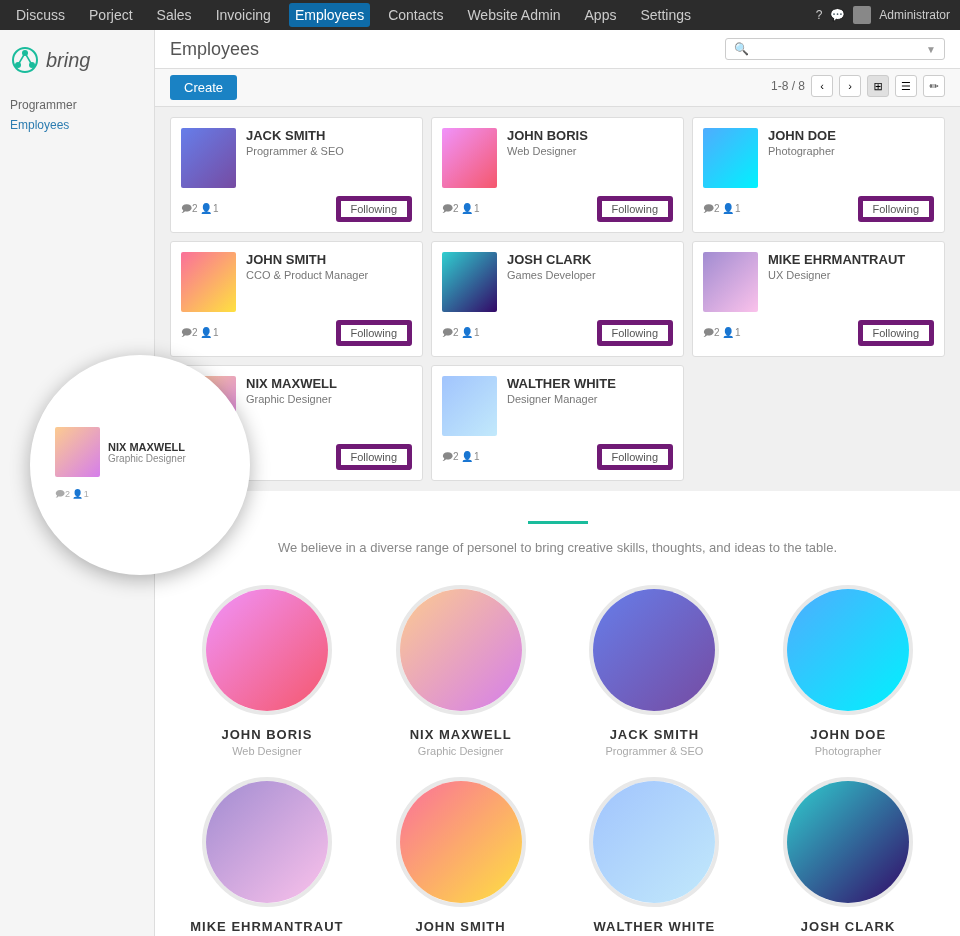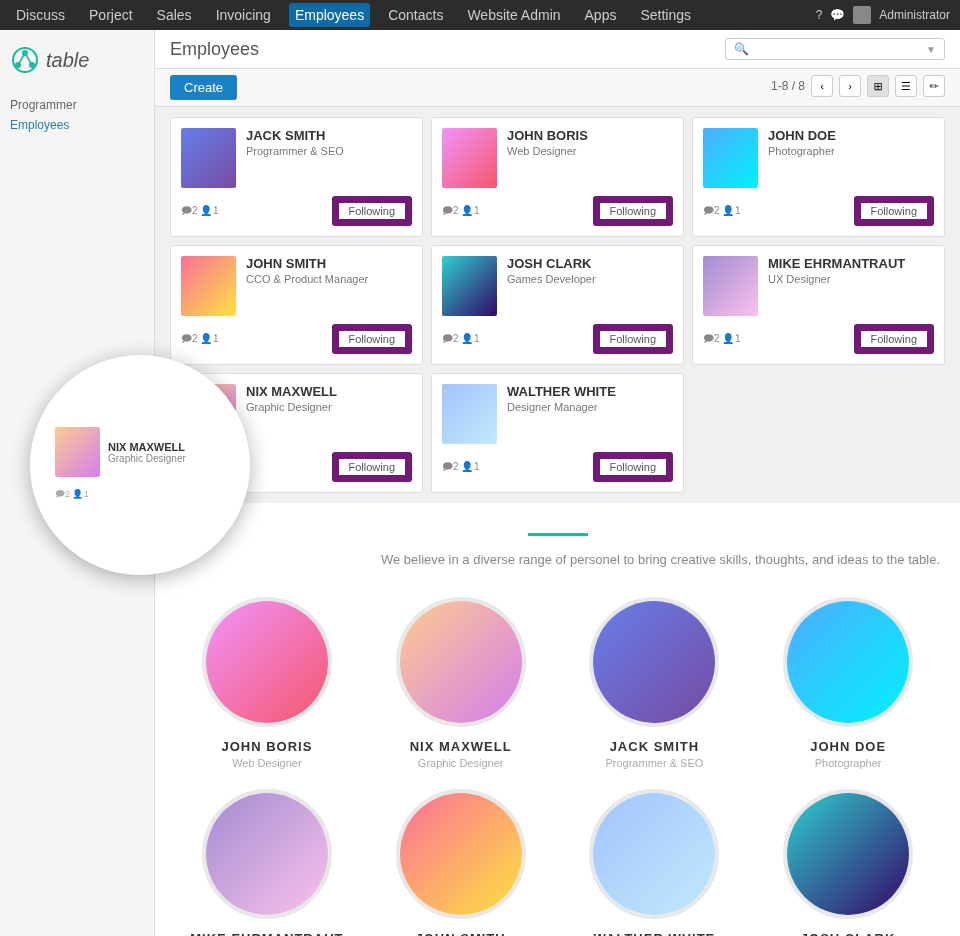--- a/index.html
+++ b/index.html
@@ -208,21 +208,21 @@
     }
     .emp-card-bottom {
       display: flex;
       align-items: center;
       margin-top: 8px;
       gap: 6px;
     }
     .follow-btn {
       margin-left: auto;
       background: #fff;
-      border: 7px solid #701a75;
+      border: 5px solid #701a75;
       border-radius: 3px;
       font-size: 11px;
       padding: 2px 10px;
       cursor: pointer;
       color: #555;
     }
     .social-count {
       font-size: 10px;
       color: #888;
       display: flex;
@@ -244,21 +244,21 @@
       letter-spacing: 2px;
       margin-bottom: 8px;
     }
     .meet-underline {
       width: 60px;
       height: 3px;
       background: #1abc9c;
       margin: 0 auto 16px auto;
     }
     .meet-desc {
-      text-align: right;
+      text-align: center;
       font-size: 13px;
       color: #888;
       margin-bottom: 30px;
     }
     .team-grid {
       display: grid;
       grid-template-columns: repeat(4, 1fr);
       gap: 20px 10px;
     }
     .team-member {
@@ -398,21 +398,21 @@
     <div class="sidebar-logo">
 
       <svg class="logo-icon" viewBox="0 0 30 30">
         <circle cx="15" cy="15" r="12" fill="none" stroke="#1abc9c" stroke-width="2"></circle>
         <circle cx="15" cy="8" r="3" fill="#1abc9c"></circle>
         <circle cx="8" cy="20" r="3" fill="#1abc9c"></circle>
         <circle cx="22" cy="20" r="3" fill="#1abc9c"></circle>
         <line x1="15" y1="8" x2="8" y2="20" stroke="#1abc9c" stroke-width="1.5"></line>
         <line x1="15" y1="8" x2="22" y2="20" stroke="#1abc9c" stroke-width="1.5"></line>
       </svg>
-      <span class="logo-text">table</span>
+      <span class="logo-text">bring</span>
     </div>
     <div class="sidebar-menu">
       <a>Programmer</a>
       <a class="active">Employees</a>
     </div>
   </aside>
 
   <main class="content-area">
 
     <div class="page-header">

